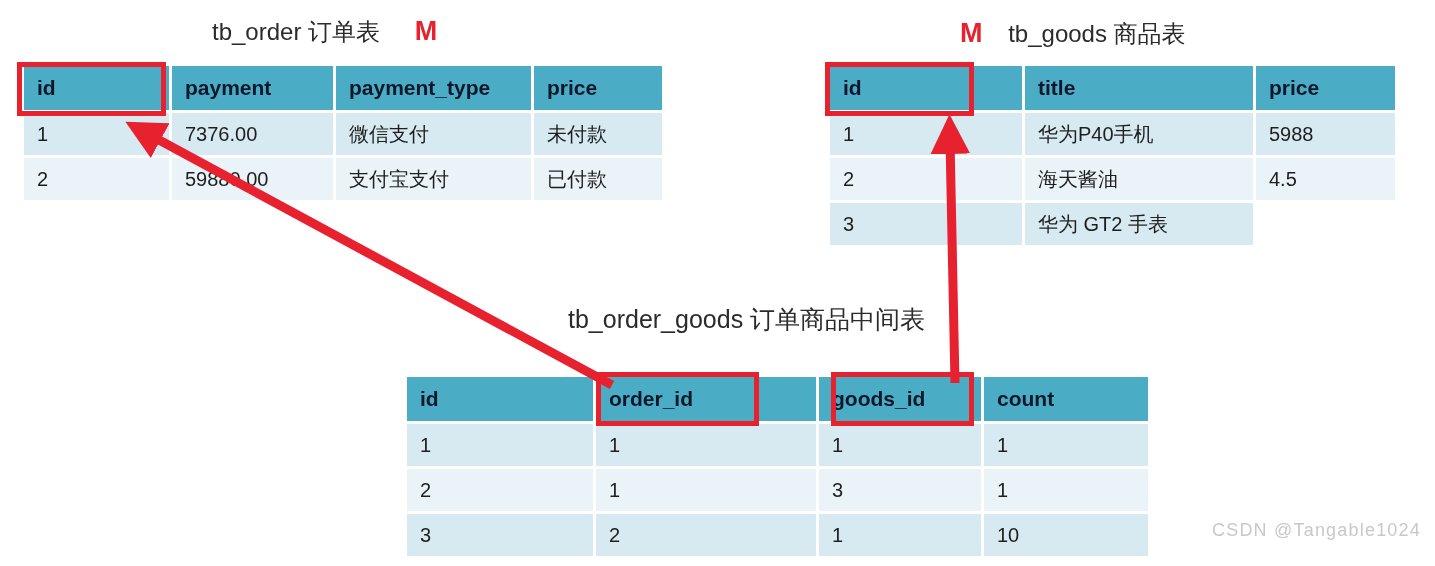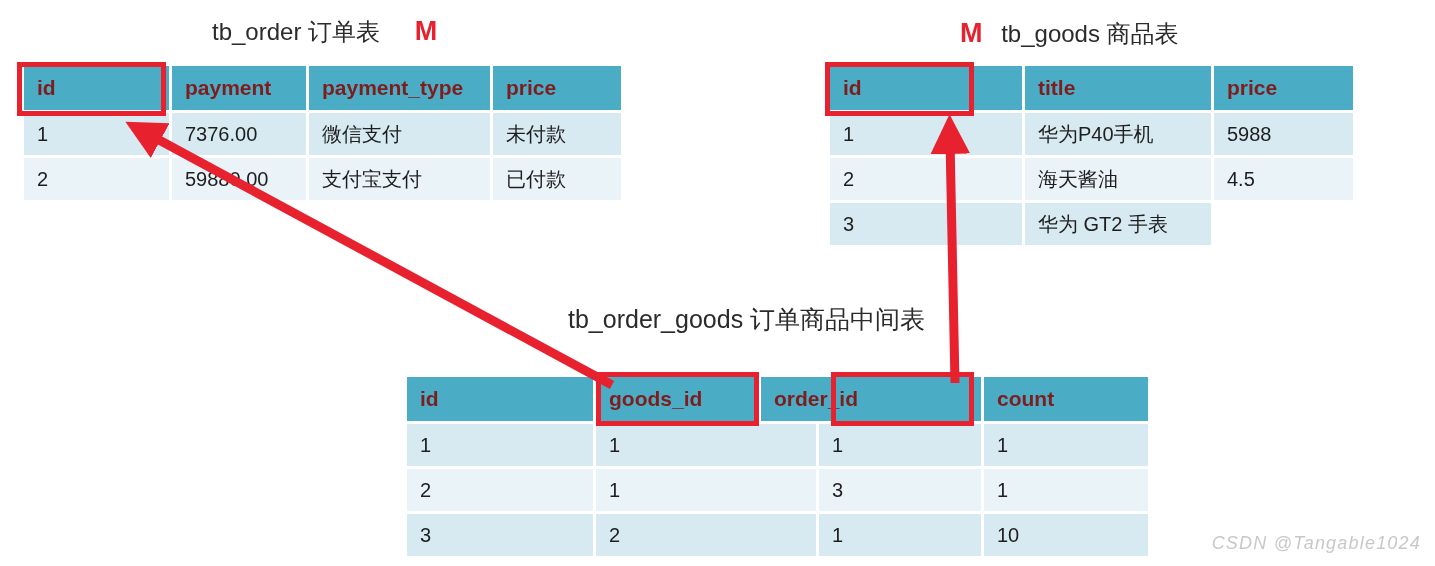--- a/index.html
+++ b/index.html
@@ -8,49 +8,49 @@
     position:relative;width:1435px;height:566px;background:#ffffff;overflow:hidden;
     font-family:"Liberation Sans","DejaVu Sans",sans-serif;
   }
   
   .tbl{position:absolute;}
   .row{display:flex;gap:3px;margin-bottom:3px;}
   .cell{
     height:42px;display:flex;align-items:center;padding-left:13px;
     font-size:20px;color:#1e1e1e;background:#d7e9f1;white-space:nowrap;
   }
-  .row.hdr .cell{height:44px;background:#4bacc6;color:#7f1d1d;font-weight:bold;font-size:21px;}
+  .row.hdr .cell{height:44px;background:#4bacc6;color:#0f172a;font-weight:bold;font-size:21px;}
   .row.even .cell{background:#eaf3f8;}
   
-  .o1{width:145px}.o2{width:134px}.o3{width:181px}.o4{width:128px}
-  .g1{width:192px}.g2{width:186px}.g3{width:139px}
+  .o1{width:145px}.o2{width:161px}.o3{width:195px}.o4{width:128px}
+  .g1{width:192px}.g2{width:228px}.g3{width:139px}
   .m1{width:186px}.m2{width:220px}.m3{width:162px}.m4{width:164px}
   
   .ttl{position:absolute;font-size:24px;color:#2b2b2b;white-space:nowrap;line-height:30px;}
   .ttl .m{color:#e8212f;font-weight:bold;font-size:27px;}
   
   .hlbox{position:absolute;border:5px solid #e8212f;background:transparent;}
   
   #arrows{position:absolute;left:0;top:0;pointer-events:none;}
   
-  #wm{position:absolute;right:14px;top:533px;font-size:18px;letter-spacing:1.2px;color:#c8c8c8;font-style:italic;}
+  #wm{position:absolute;right:14px;top:520px;font-size:18px;letter-spacing:1.2px;color:#c8c8c8;}
 </style>
 </head>
 <body>
 
 <div id="canvas">
 
   <div class="ttl" style="left:212px;top:16px;">
     <span>tb_order 订单表</span>
     <span class="m" style="margin-left:28px;">M</span>
   </div>
 
   <div class="ttl" style="left:960px;top:18px;">
     <span class="m">M</span>
-    <span style="margin-left:12px;">tb_goods 商品表</span>
+    <span style="margin-left:19px;">tb_goods 商品表</span>
   </div>
 
   <div class="ttl" style="left:568px;top:304px;font-size:25px;text-align:right;">
     <span>tb_order_goods 订单商品中间表</span>
   </div>
 
   <div class="tbl" style="left:24px;top:66px;">
     <div class="row hdr">
       <div class="cell o1">id</div>
       <div class="cell o2">payment</div>
@@ -89,22 +89,22 @@
     </div>
     <div class="row">
       <div class="cell g1">3</div>
       <div class="cell g2">华为 GT2 手表</div>
     </div>
   </div>
 
   <div class="tbl" style="left:407px;top:377px;">
     <div class="row hdr">
       <div class="cell m1">id</div>
+      <div class="cell m2">order_id</div>
       <div class="cell m3">goods_id</div>
-      <div class="cell m2">order_id</div>
       <div class="cell m4">count</div>
     </div>
     <div class="row">
       <div class="cell m1">1</div>
       <div class="cell m2">1</div>
       <div class="cell m3">1</div>
       <div class="cell m4">1</div>
     </div>
     <div class="row even">
       <div class="cell m1">2</div>

